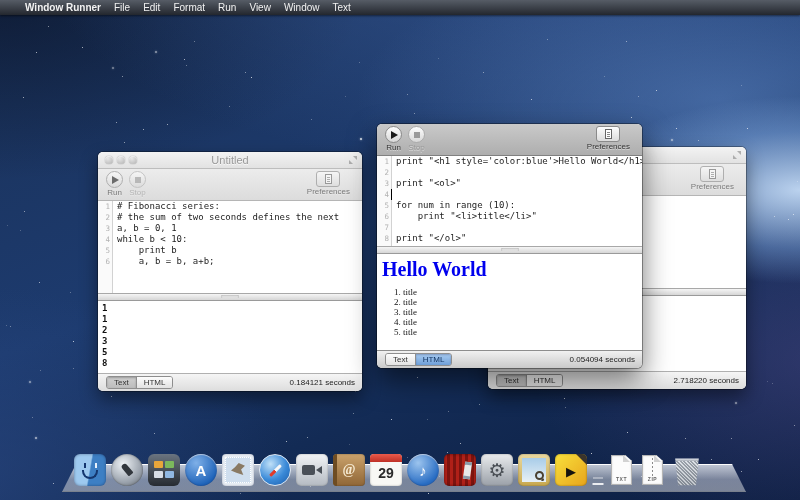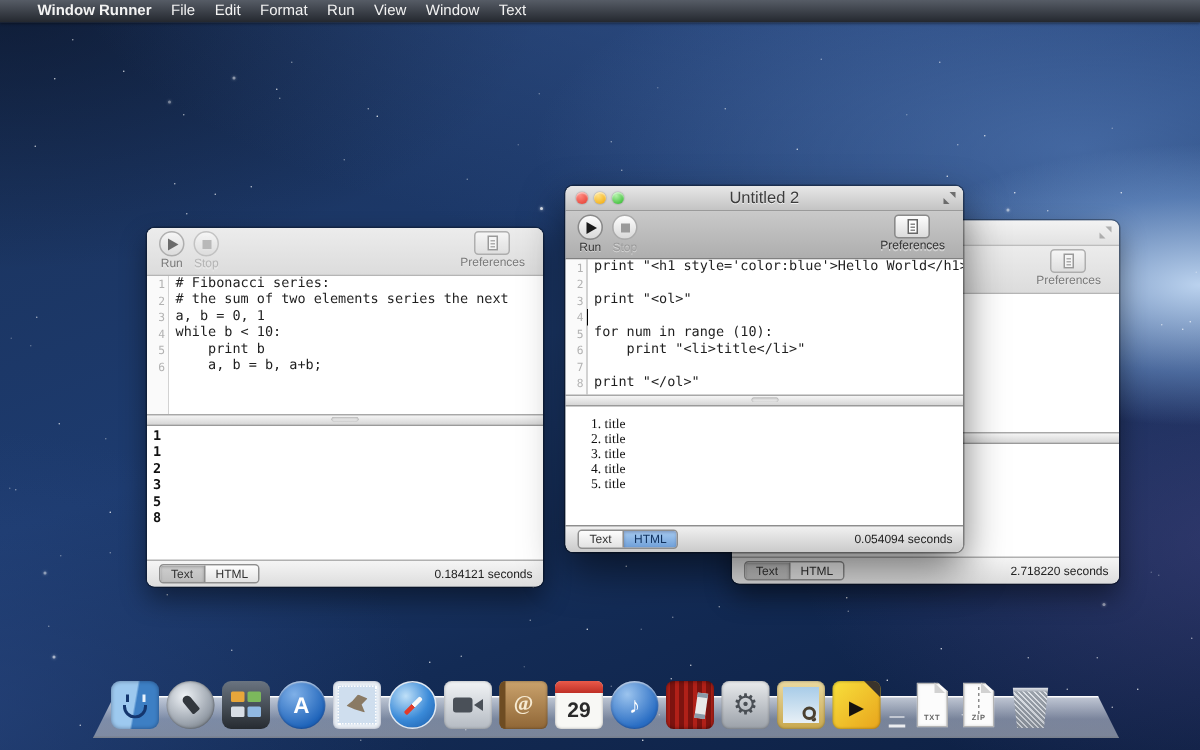--- a/index.html
+++ b/index.html
@@ -406,20 +406,29 @@
     <div class="statusbar">
       <div class="seg">
         <button class="seg-btn sel-gray">Text</button>
         <button class="seg-btn">HTML</button>
       </div>
       <span class="time">2.718220 seconds</span>
     </div>
   </div>
 
   <div class="window w-left we-left inactive">
+    <div class="titlebar">
+      <span class="lights">
+        <i class="tl"></i>
+        <i class="tl"></i>
+        <i class="tl"></i>
+      </span>
+      <span class="title">Untitled</span>
+      <span class="fs-arrow"></span>
+    </div>
     <div class="toolbar">
       <div class="tb-btn">
         <span class="circ">
             <span class="play-icon"></span>
           </span>
         <span class="tb-label">Run</span>
       </div>
       <div class="tb-btn disabled">
         <span class="circ">
             <span class="stop-icon"></span>
@@ -436,21 +445,21 @@
     </div>
     <div class="editor">
 
         <div class="code-line">
           <span class="ln">1</span>
           <span class="code-text"># Fibonacci series:</span>
         </div>
 
         <div class="code-line">
           <span class="ln">2</span>
-          <span class="code-text"># the sum of two elements series the next</span>
+          <span class="code-text"># the sum of two seconds defines the next</span>
         </div>
 
         <div class="code-line">
           <span class="ln">3</span>
           <span class="code-text">a, b = 0, 1</span>
         </div>
 
         <div class="code-line">
           <span class="ln">4</span>
           <span class="code-text">while b &lt; 10:</span>
@@ -479,29 +488,20 @@
     <div class="statusbar">
       <div class="seg">
         <button class="seg-btn sel-gray">Text</button>
         <button class="seg-btn">HTML</button>
       </div>
       <span class="time">0.184121 seconds</span>
     </div>
   </div>
 
   <div class="window w-front we-front">
-    <div class="titlebar">
-      <span class="lights">
-        <i class="tl red"></i>
-        <i class="tl yellow"></i>
-        <i class="tl green"></i>
-      </span>
-      <span class="title">Untitled 2</span>
-      <span class="fs-arrow"></span>
-    </div>
     <div class="toolbar">
       <div class="tb-btn">
         <span class="circ">
             <span class="play-icon"></span>
           </span>
         <span class="tb-label">Run</span>
       </div>
       <div class="tb-btn disabled">
         <span class="circ">
             <span class="stop-icon"></span>
@@ -553,20 +553,21 @@
           <span class="code-text"></span>
         </div>
 
         <div class="code-line">
           <span class="ln">8</span>
           <span class="code-text">print "&lt;/ol&gt;"</span>
         </div>
       </div>
     <div class="splitter"></div>
     <div class="output preview">
+      <h1 style="color:#0000ee;">Hello World</h1>
       <ol>
 
       <li>title</li>
           <li>title</li>
           <li>title</li>
           <li>title</li>
           <li>title</li>
         </ol>
     </div>
     <div class="statusbar">

